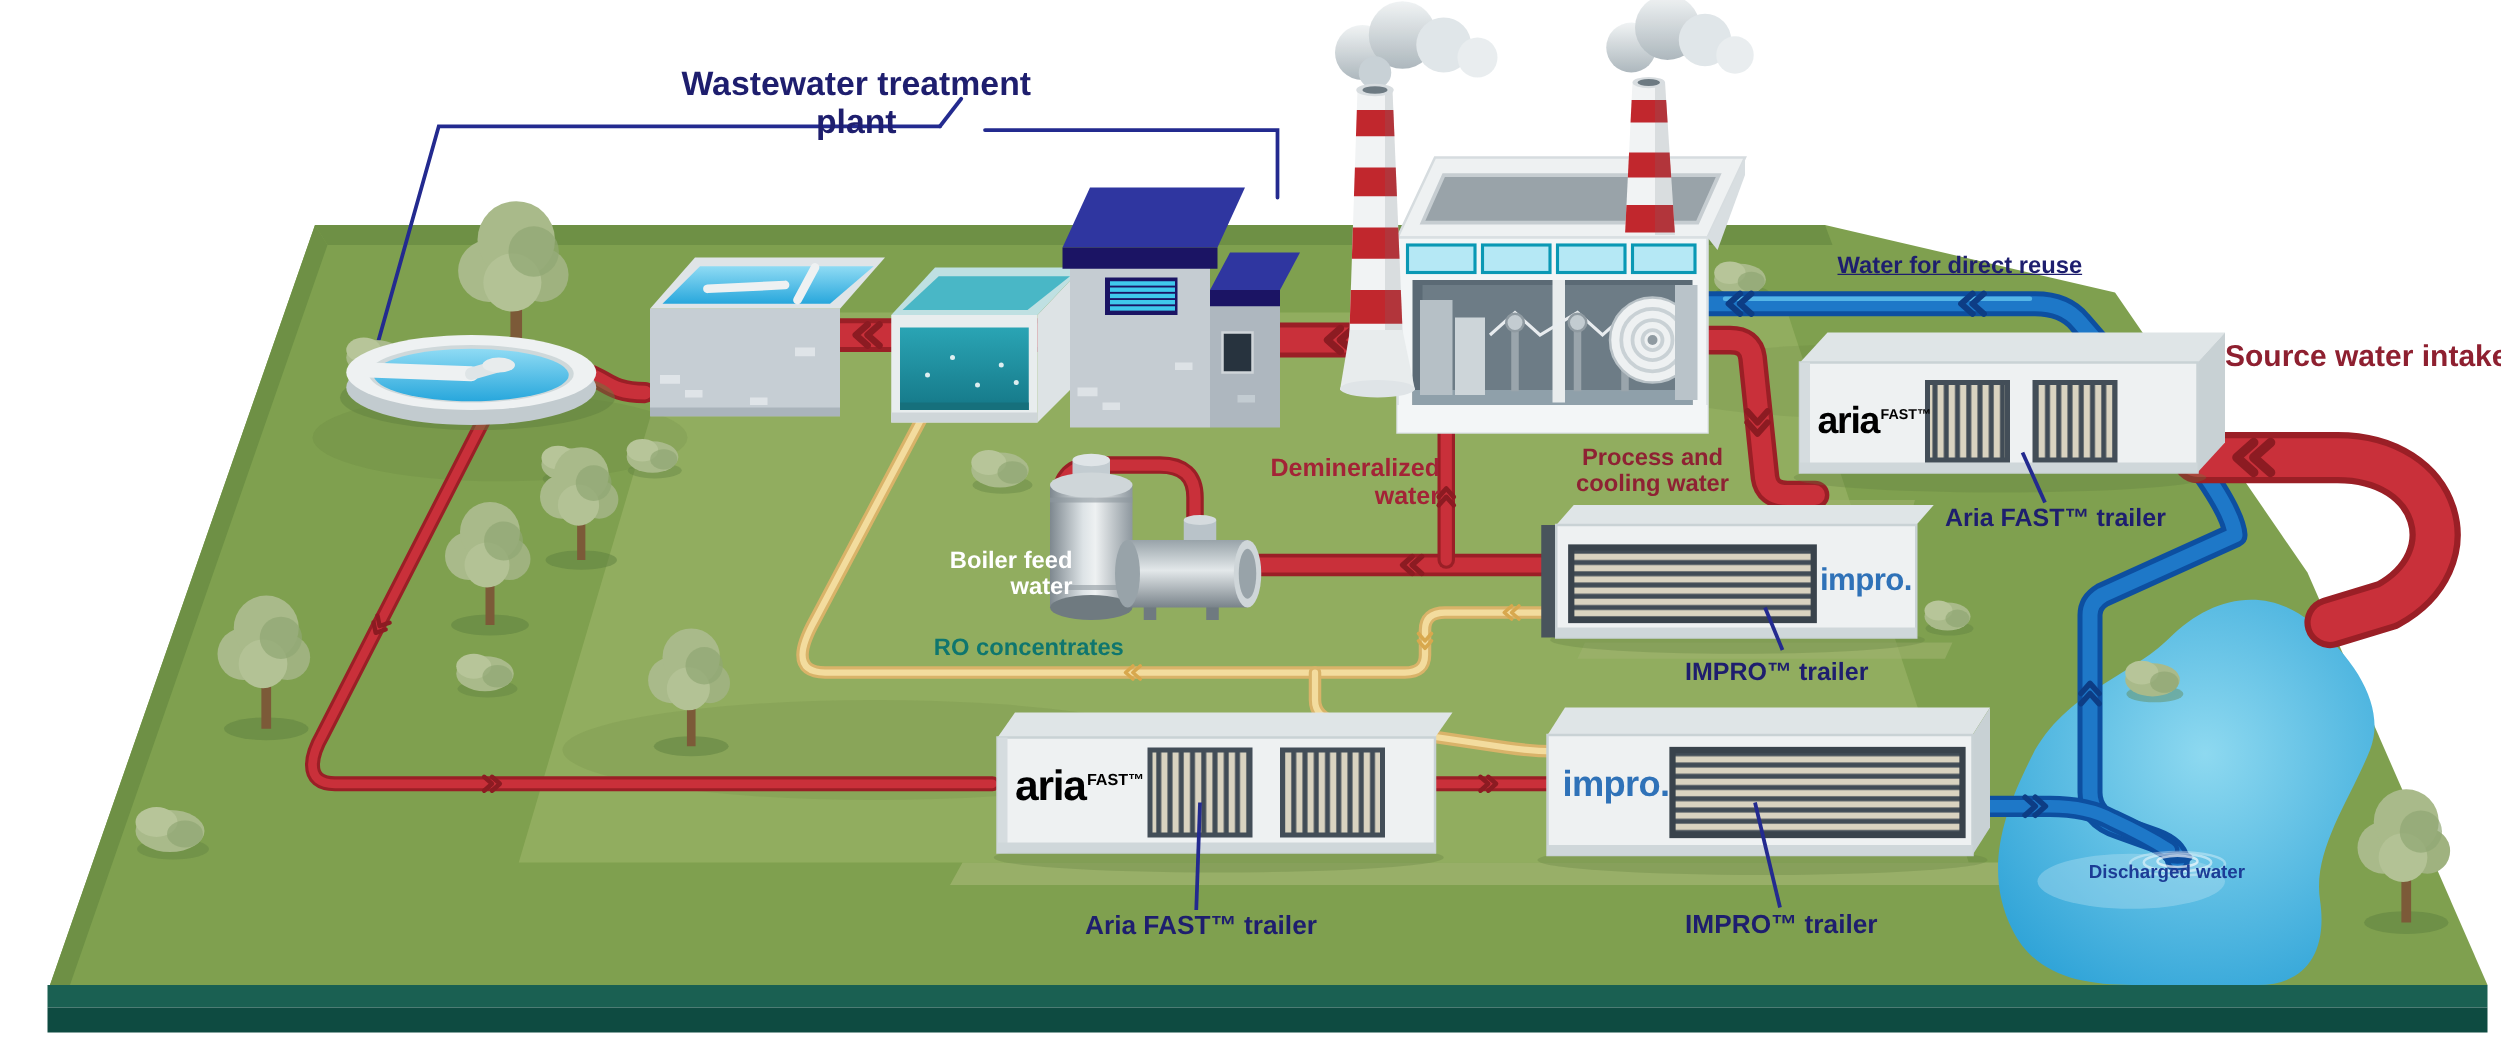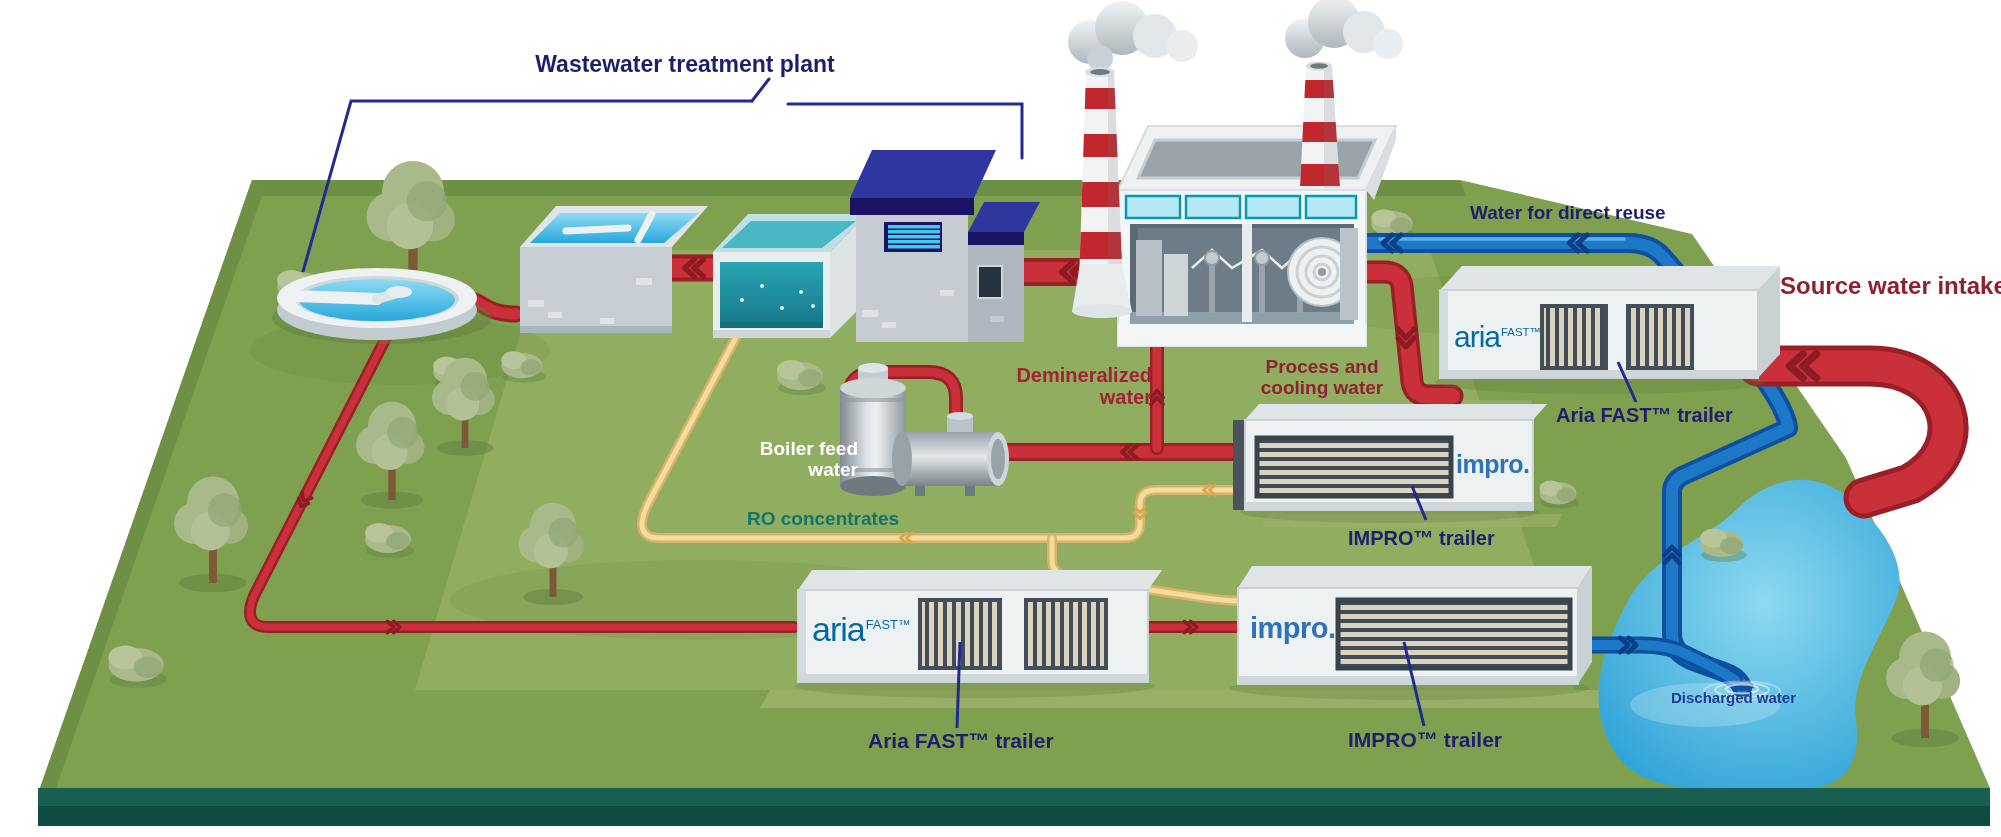--- a/index.html
+++ b/index.html
@@ -2,33 +2,33 @@
 <html><head>
 <meta charset="utf-8">
 <style>
   html,body{margin:0;padding:0;background:#ffffff;}
   #canvas{position:relative;width:2001px;height:837px;overflow:hidden;background:#ffffff;
           font-family:"Liberation Sans",sans-serif;}
   #scene{position:absolute;left:0;top:0;}
   .lbl{position:absolute;font-family:"Liberation Sans",sans-serif;font-weight:700;
        pointer-events:none;line-height:1.12;}
   .navy{color:#1e1e6e;}
-  .lbl-wwtp{left:520px;top:52px;width:330px;text-align:center;font-size:23px;}
-  .lbl-reuse{left:1470px;top:202px;font-size:19px;white-space:nowrap;}
+  .lbl-wwtp{left:520px;top:52px;width:330px;text-align:center;font-size:27px;}
+  .lbl-reuse{left:1470px;top:202px;font-size:19px;white-space:nowrap;text-decoration:underline;}
   .lbl-source{left:1780px;top:273px;font-size:24px;white-space:nowrap;color:#8e2030;}
   .lbl-process{left:1242px;top:356px;width:160px;text-align:center;font-size:19px;color:#8e2233;}
   .lbl-demi{left:1000px;top:364px;width:152px;text-align:right;font-size:20px;color:#a32336;}
   .lbl-boiler{left:742px;top:438px;width:116px;text-align:right;font-size:19px;color:#ffffff;}
   .lbl-ro{left:747px;top:508px;font-size:19px;white-space:nowrap;color:#0f766e;}
   .lbl-aria-top{left:1556px;top:404px;font-size:20px;white-space:nowrap;}
   .lbl-impro-top{left:1348px;top:527px;font-size:20px;white-space:nowrap;}
   .lbl-aria-bot{left:868px;top:729px;font-size:21px;white-space:nowrap;}
   .lbl-impro-bot{left:1348px;top:728px;font-size:21px;white-space:nowrap;}
   .lbl-discharged{left:1671px;top:690px;font-size:15px;white-space:nowrap;color:#1c3c96;}
-  .logo-aria{position:absolute;font-weight:400;color:#0369a1;letter-spacing:-1px;
+  .logo-aria{position:absolute;font-weight:700;color:#000000;letter-spacing:-1px;
              pointer-events:none;line-height:1;}
   .logo-aria .sup{font-size:0.38em;vertical-align:super;letter-spacing:0;margin-left:1px;}
   .logo-aria-top{left:1454px;top:322px;font-size:30px;}
   .logo-aria-bot{left:812px;top:612px;font-size:34px;}
   .logo-impro{position:absolute;font-weight:700;color:#2f72b8;letter-spacing:-0.5px;
               pointer-events:none;line-height:1;}
   .logo-impro-top{left:1456px;top:452px;font-size:25px;}
   .logo-impro-bot{left:1250px;top:614px;font-size:29px;}
 </style>
 </head>

